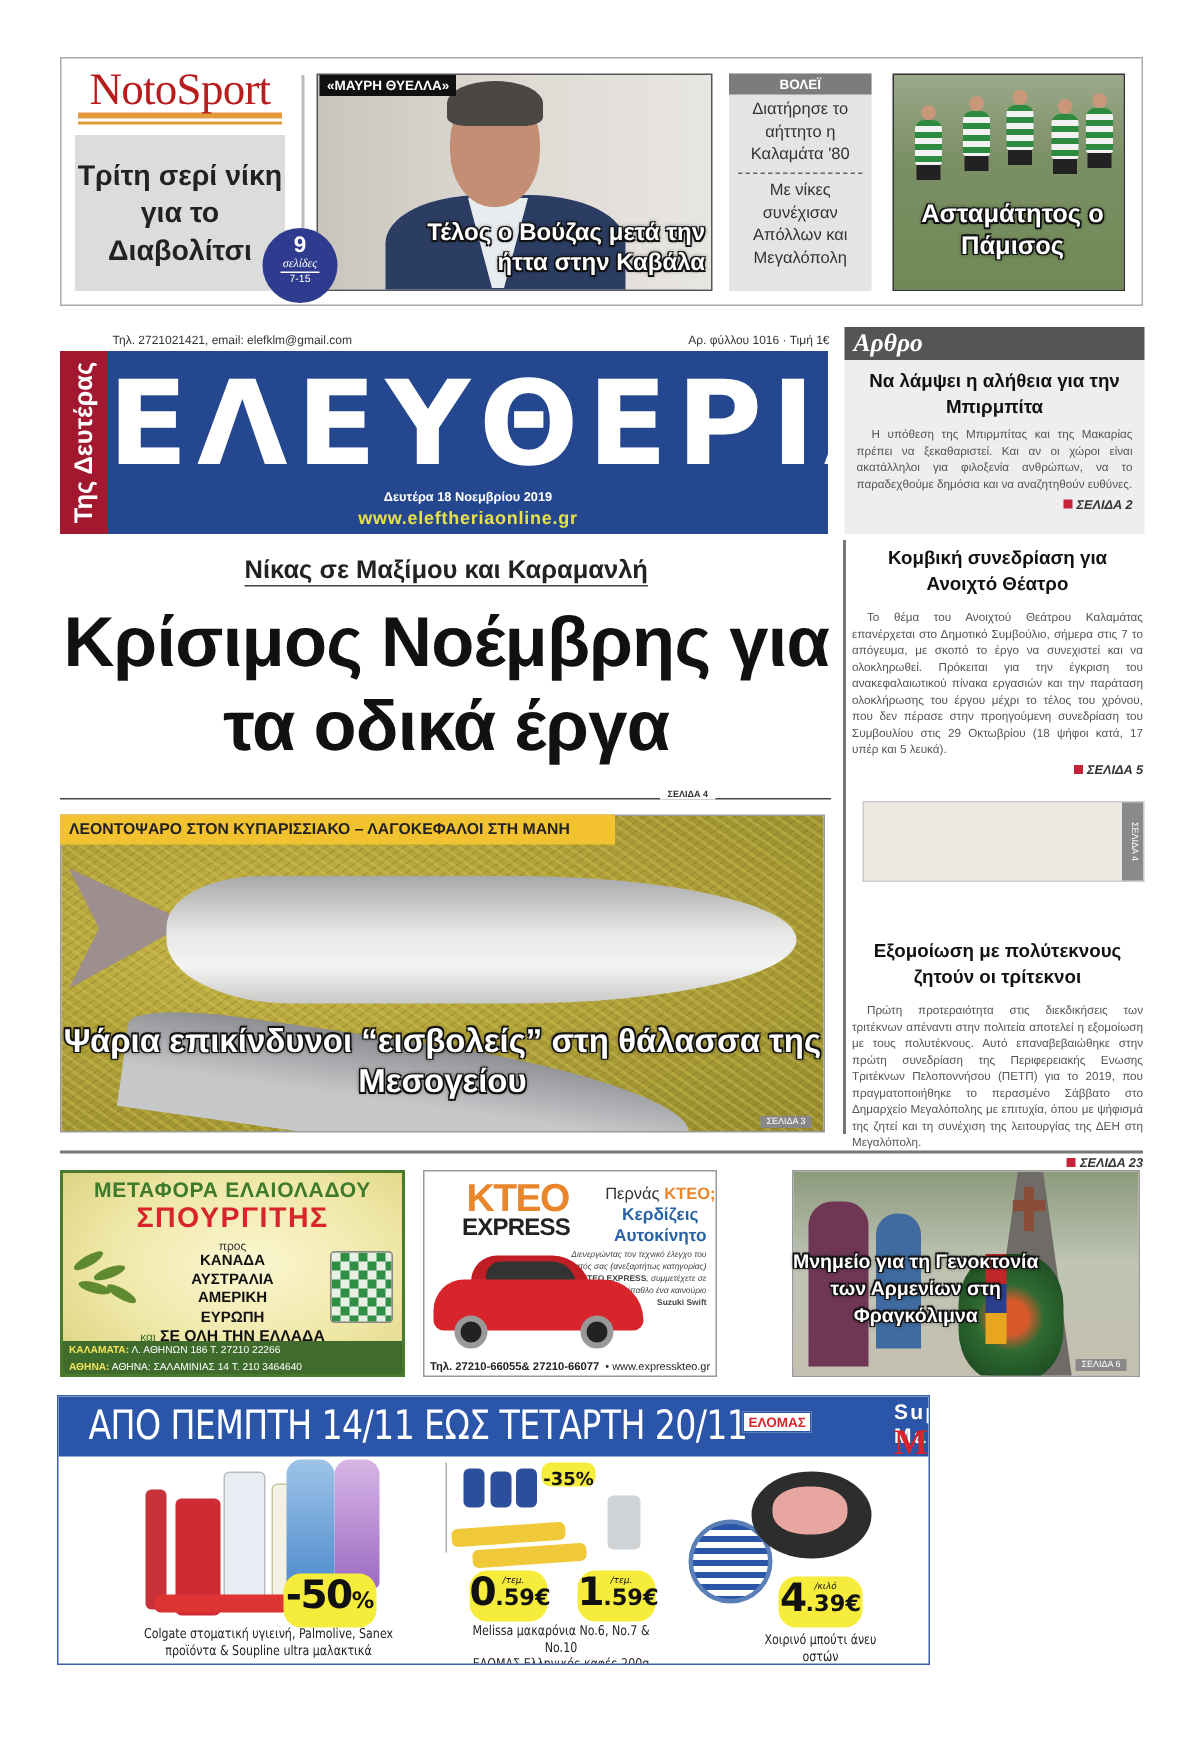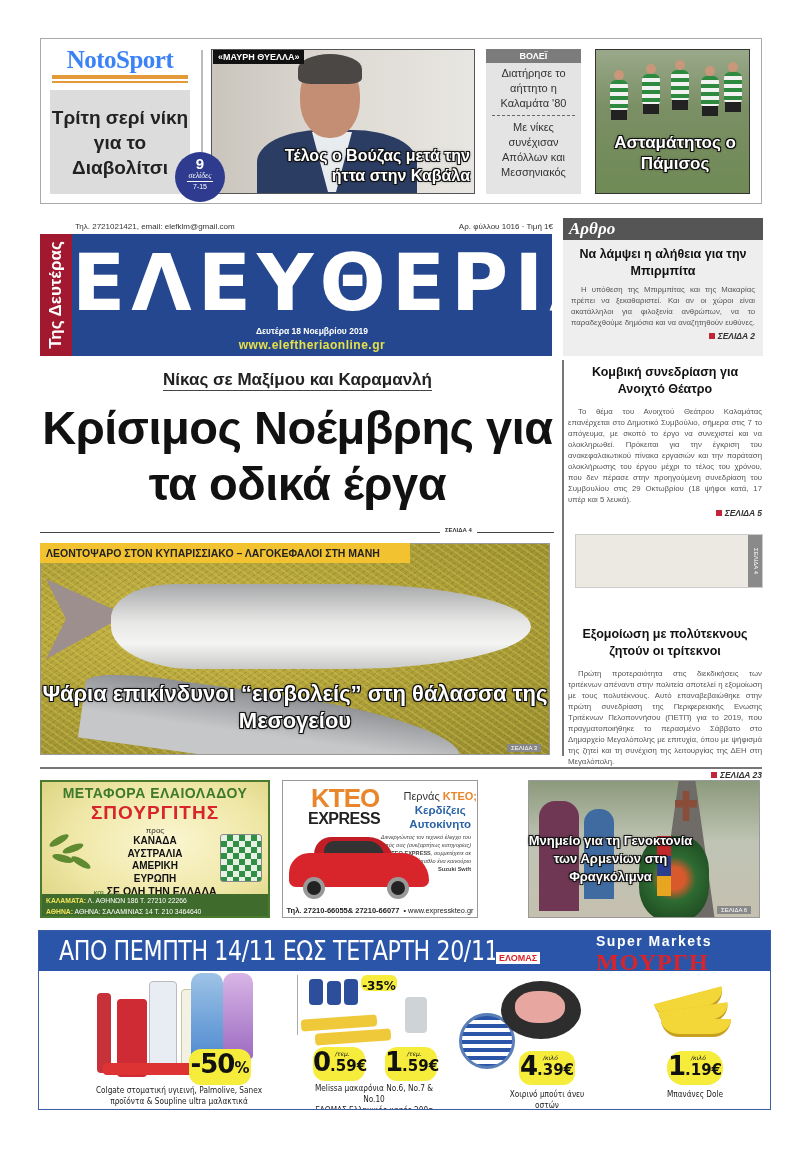--- a/index.html
+++ b/index.html
@@ -2,21 +2,21 @@
 <html><head>
 <meta charset="utf-8">
 <style>
   * { box-sizing: border-box; margin: 0; padding: 0; }
   body { width: 800px; height: 1167px; background: #fff; font-family: "Liberation Sans", "DejaVu Sans", sans-serif; position: relative; overflow: hidden; color: #222; }
   .abs { position: absolute; }
 
   
   .sports-strip { left: 40px; top: 38px; width: 722px; height: 166px; border: 1px solid #aaa; background: #fff; }
   .noto-logo { left: 50px; top: 46px; width: 140px; height: 38px; text-align: center; }
-  .noto-logo .name { font-family: "Liberation Serif", serif; font-weight: bold; font-size: 25px; color: #3b82f6; letter-spacing: -0.5px; line-height: 28px; }
+  .noto-logo .name { font-family: "Liberation Serif", serif; font-weight: normal; font-size: 30px; color: #b91c1c; letter-spacing: -0.5px; line-height: 28px; }
   .noto-logo .bar { height: 4px; background: #e39a3b; margin: 1px 2px 0; }
   .noto-logo .bar2 { height: 2px; background: #e39a3b; margin: 2px 2px 0; }
   .noto-box { left: 50px; top: 90px; width: 140px; height: 104px; background: #dcdcdc; display: flex; align-items: center; justify-content: center; text-align: center; font-weight: bold; font-size: 19px; line-height: 25px; color: #222; }
   .sep-v { left: 201px; top: 50px; width: 2px; height: 142px; background: #bbb; }
   .buzas-photo { left: 211px; top: 49px; width: 264px; height: 145px; background: linear-gradient(90deg, #c9c5bd 0%, #ddd9d2 45%, #e8e6e2 100%); overflow: hidden; border: 1px solid #555; }
   .buzas-photo .person-head { position: absolute; left: 88px; top: 10px; width: 60px; height: 78px; border-radius: 45% 45% 48% 48%; background: #c48e74; }
   .buzas-photo .person-hair { position: absolute; left: 86px; top: 4px; width: 64px; height: 30px; border-radius: 50% 50% 20% 20%; background: #4b4744; }
   .buzas-photo .person-body { position: absolute; left: 45px; top: 80px; width: 160px; height: 80px; border-radius: 40% 40% 0 0; background: #2b3d62; }
   .buzas-photo .shirt { position: absolute; left: 100px; top: 82px; width: 40px; height: 60px; background: #e9ecef; clip-path: polygon(0 0, 100% 0, 60% 100%, 40% 100%); }
   .kicker-black { left: 213px; top: 50px; background: #111; color: #fff; font-size: 9px; font-weight: bold; padding: 2px 5px; }
@@ -117,24 +117,24 @@
   .armen-photo .mono { position: absolute; left: 130px; top: 0; width: 56px; height: 140px; background: #6f6b66; clip-path: polygon(35% 0, 65% 0, 100% 100%, 0 100%); }
   .armen-photo .cross { position: absolute; left: 146px; top: 10px; width: 22px; height: 30px; background: #8a4d3a; clip-path: polygon(35% 0, 65% 0, 65% 30%, 100% 30%, 100% 55%, 65% 55%, 65% 100%, 35% 100%, 35% 55%, 0 55%, 0 30%, 35% 30%); }
   .armen-photo .wreath { position: absolute; left: 110px; top: 55px; width: 70px; height: 85px; background: radial-gradient(circle, #d85a2c 0 20%, #2f6b32 40%, #1f4d22 80%); border-radius: 40%; }
   .armen-photo .flag { position: absolute; left: 128px; top: 55px; width: 14px; height: 60px; background: linear-gradient(180deg, #c0282b 0 33%, #2b3f8f 33% 66%, #e8a51f 66%); }
   .armen-photo .pers { position: absolute; left: 10px; top: 20px; width: 40px; height: 110px; background: #6f3754; border-radius: 16px 16px 0 0; }
   .armen-photo .pers2 { position: absolute; left: 55px; top: 28px; width: 30px; height: 90px; background: #3f6ba0; border-radius: 14px 14px 0 0; }
   .armen-title { left: 528px; top: 832px; width: 165px; text-align: center; font-size: 13px; line-height: 18px; }
   .armen-ref { left: 717px; top: 906px; background: #888; color: #fff; font-size: 6px; padding: 1px 4px; }
 
   
-  .sm-ad { left: 38px; top: 930px; width: 733px; height: 180px; border: 1px solid #3a5ea8; background: #fff; overflow: hidden; }
+  .sm-ad { left: 38px; top: 930px; width: 582px; height: 180px; border: 1px solid #3a5ea8; background: #fff; overflow: hidden; }
   .sm-ad .banner { position: absolute; left: 0; top: 0; width: 100%; height: 40px; background: #2b55a8; }
   .sm-ad .dates { position: absolute; left: 20px; top: 3px; color: #fff; font-size: 27px; letter-spacing: -0.5px; font-family: "DejaVu Sans", sans-serif; transform: scaleX(0.82); transform-origin: left; line-height: 34px; }
-  .sm-ad .elomas { position: absolute; left: 456px; top: 20px; background: #fff; color: #d7252b; font-weight: bold; font-size: 9px; padding: 1px 3px; border: 1px solid #2b55a8; }
+  .sm-ad .elomas { position: absolute; left: 456px; top: 10px; background: #fff; color: #d7252b; font-weight: bold; font-size: 9px; padding: 1px 3px; border: 1px solid #2b55a8; }
   .sm-ad .sm1 { position: absolute; left: 557px; top: 2px; color: #fff; font-weight: bold; font-size: 14px; letter-spacing: 1.5px; }
   .sm-ad .sm2 { position: absolute; left: 557px; top: 18px; color: #d7252b; font-family: "Liberation Serif", serif; font-weight: bold; font-size: 24px; letter-spacing: 1px; }
   .sm-ad .div1 { position: absolute; left: 258px; top: 44px; width: 1px; height: 60px; background: #aaa; }
   .price-tag { position: absolute; background: #f6ec3c; border-radius: 12px; font-family: "DejaVu Sans", sans-serif; font-weight: bold; color: #111; text-align: center; }
   .price-tag .big { font-size: 26px; line-height: 30px; letter-spacing: -1px; }
   .price-tag .small { font-size: 15px; }
   .price-tag .unit { position: absolute; top: 3px; font-size: 6px; font-weight: normal; font-style: italic; }
   .sm-caption { position: absolute; font-size: 9px; line-height: 11px; color: #222; text-align: center; font-family: "DejaVu Sans", sans-serif; transform: scaleX(0.82); }
   .prod { position: absolute; border-radius: 4px; }
   .meat-plate { position: absolute; left: 462px; top: 50px; width: 80px; height: 58px; border-radius: 50%; background: #2d2d2d; }
@@ -165,21 +165,21 @@
 <div class="abs overlay-title buzas-title">Τέλος ο Βούζας μετά την ήττα στην Καβάλα</div>
 <div class="abs badge-9">
   <div class="num">9</div>
   <div class="lbl">σελίδες</div>
   <div class="pg">7-15</div>
 </div>
 <div class="abs volley-box">
   <div class="hdr">ΒΟΛΕΪ</div>
   <div class="txt">Διατήρησε το αήττητο η Καλαμάτα '80</div>
   <div class="dash"></div>
-  <div class="txt">Με νίκες συνέχισαν Απόλλων και Μεσσηνιακός</div>
+  <div class="txt">Με νίκες συνέχισαν Απόλλων και Μεγαλόπολη</div>
 </div>
 <div class="abs pamisos-photo">
   <div class="player" style="left:14px;top:30px"></div>
   <div class="player" style="left:46px;top:24px"></div>
   <div class="player" style="left:75px;top:20px"></div>
   <div class="player" style="left:105px;top:26px"></div>
   <div class="player" style="left:128px;top:22px"></div>
 </div>
 <div class="abs overlay-title pamisos-title">Ασταμάτητος ο Πάμισος</div>
 

